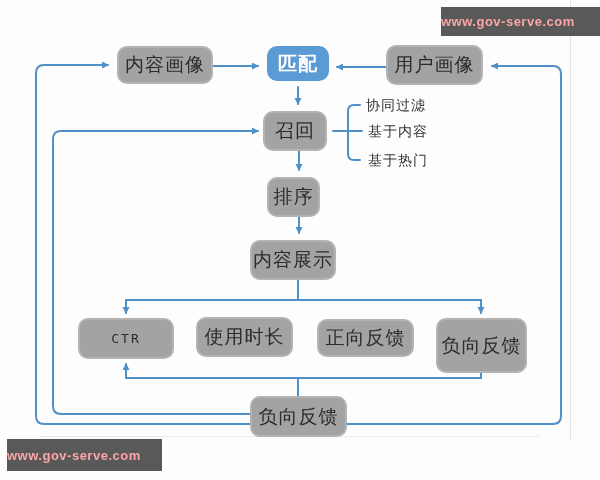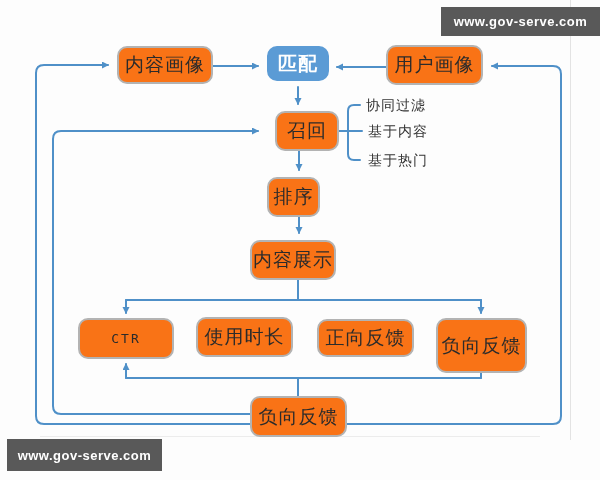--- a/index.html
+++ b/index.html
@@ -8,51 +8,51 @@
     background:#fdfdfd;
     font-family:"Liberation Sans","DejaVu Sans",sans-serif;
   }
   
   .page-edge-right{position:absolute;left:570px;top:0;width:1px;height:440px;background:#e3e3e3;}
   .page-edge-bottom{position:absolute;left:40px;top:436px;width:500px;height:1px;background:#ececec;}
 
   svg.wires{position:absolute;left:0;top:0;width:600px;height:480px;}
 
   .node{
-    position:absolute;background:#f97316;border:2px solid #b3b3b3;border-radius:10px;
+    position:absolute;background:#a3a3a3;border:2px solid #b3b3b3;border-radius:10px;
     display:flex;align-items:center;justify-content:center;
     font-size:19px;letter-spacing:1px;color:#2b2b2b;box-sizing:border-box;
   }
   .node.highlight{
     background:#5b9bd5;border-color:#5b9bd5;color:#ffffff;font-weight:bold;
   }
   .node.mono{font-family:"DejaVu Sans Mono","Liberation Mono",monospace;font-size:13px;letter-spacing:2px;}
 
   .n-content-profile{left:117px;top:46px;width:96px;height:38px;}
   .n-match{left:267px;top:46px;width:62px;height:35px;}
   .n-user-profile{left:386px;top:45px;width:97px;height:40px;}
-  .n-recall{left:275px;top:111px;width:64px;height:40px;justify-content:center;}
+  .n-recall{left:263px;top:111px;width:64px;height:40px;justify-content:center;}
   .n-rank{left:267px;top:177px;width:53px;height:40px;}
   .n-display{left:250px;top:240px;width:86px;height:40px;}
   .n-ctr{left:78px;top:318px;width:96px;height:41px;}
   .n-usage{left:196px;top:317px;width:97px;height:40px;}
   .n-positive{left:317px;top:319px;width:97px;height:38px;}
   .n-negative{left:436px;top:318px;width:91px;height:55px;}
   .n-optimize{left:250px;top:396px;width:97px;height:41px;}
 
   .branch-label{
     position:absolute;font-size:14px;color:#333333;letter-spacing:1px;white-space:nowrap;
   }
   .b1{left:366px;top:97px;}
   .b2{left:368px;top:123px;}
   .b3{left:368px;top:152px;}
 
   .watermark{
-    position:absolute;background:#595959;color:#ffffff;
-    display:flex;align-items:center;justify-content:center;
+    position:absolute;background:#595959;color:#fca5a5;
+    display:flex;align-items:center;justify-content:flex-start;
     font-size:13px;font-weight:bold;letter-spacing:0.5px;
   }
   .wm-top{left:441px;top:7px;width:159px;height:29px;}
   .wm-bottom{left:7px;top:439px;width:155px;height:32px;}
 </style>
 </head>
 <body>
 
 <div class="canvas">
 

